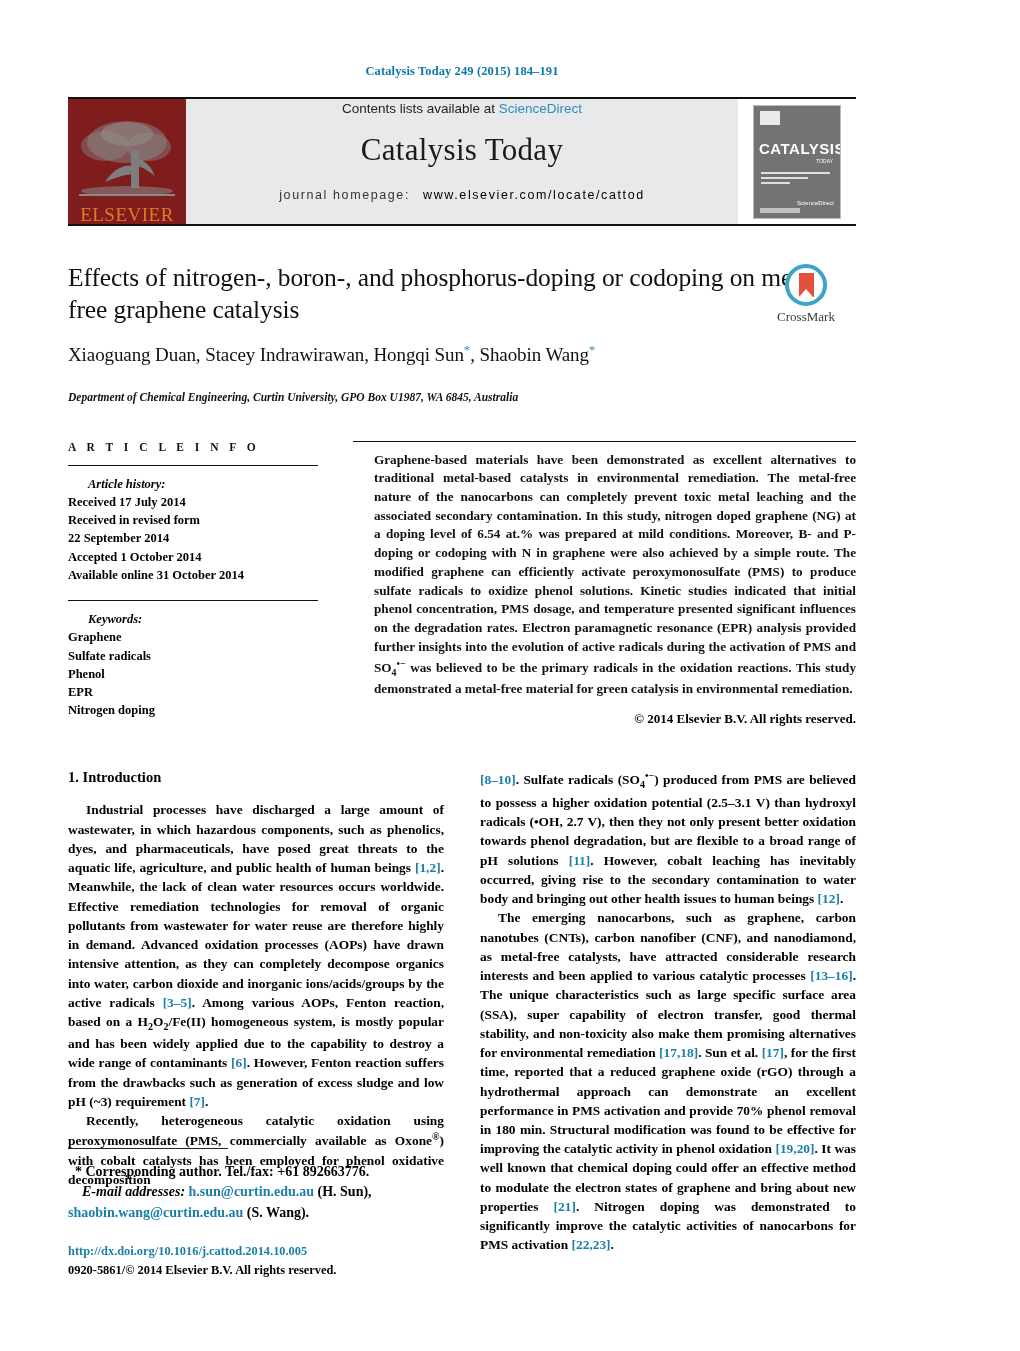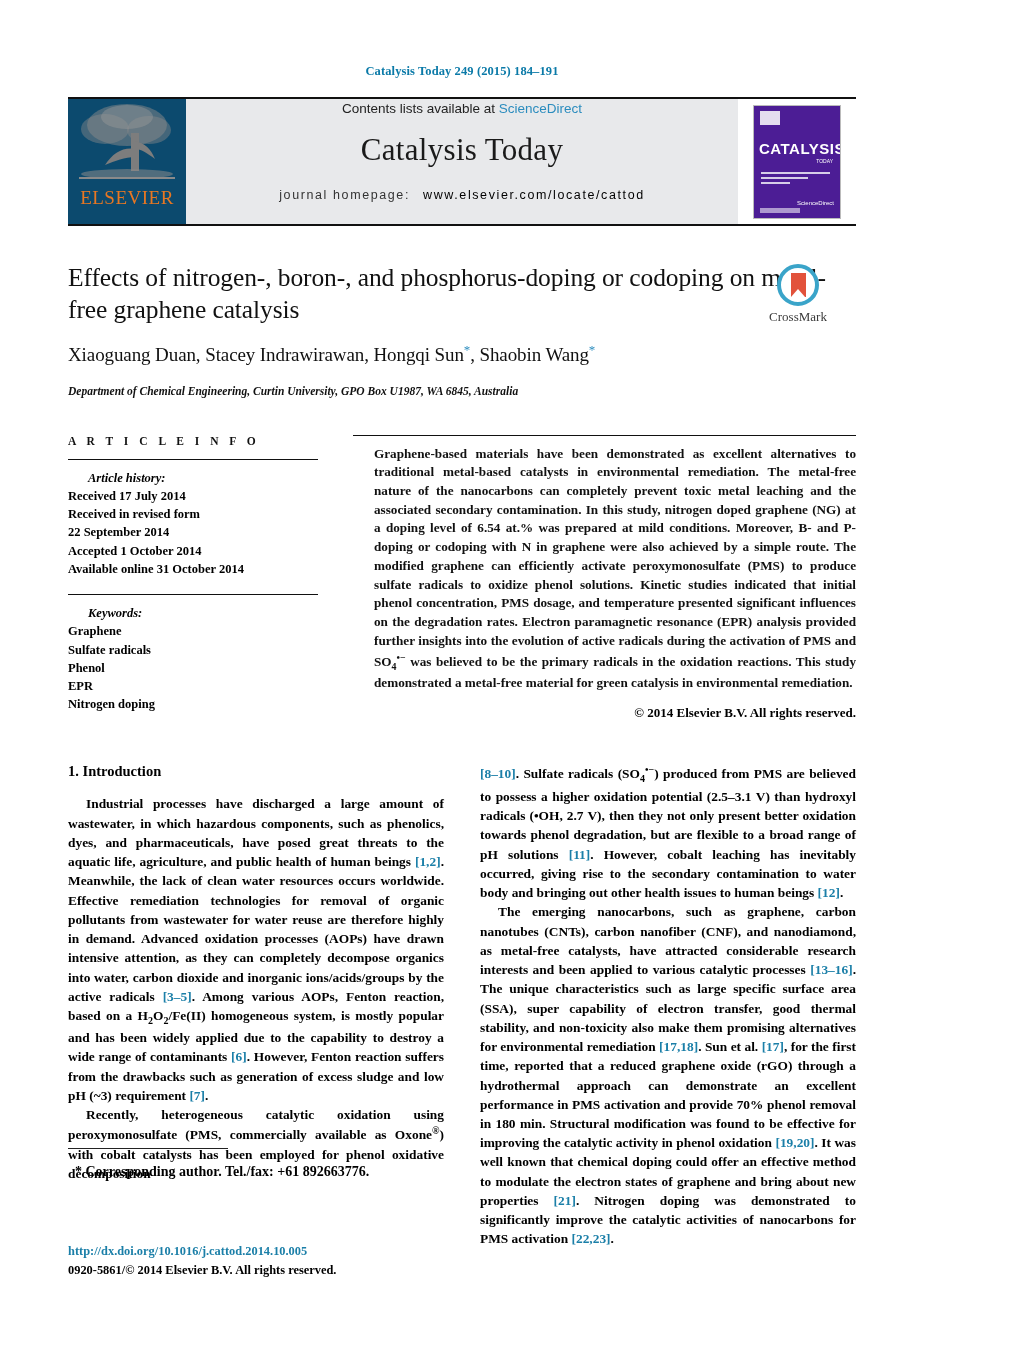--- a/index.html
+++ b/index.html
@@ -39,23 +39,23 @@
     border-bottom: 2px solid #111;
     height: 125px;
     display: flex;
     align-items: stretch;
     position: relative;
   }
   .masthead-left {
     width: 118px;
     flex: 0 0 118px;
     display: flex;
-    align-items: flex-start;
+    align-items: flex-end;
     justify-content: center;
-    background: #0c4a6e;
+    background: #7f1d1d;
   }
   .masthead-center {
     flex: 1 1 auto;
     background: #e8e9eb;
     display: flex;
     flex-direction: column;
     align-items: center;
     justify-content: center;
     padding: 4px 0 24px 0;
   }
@@ -105,21 +105,21 @@
     letter-spacing: .5px;
     color: #E87722;
     line-height: 1;
     margin-top: 1px;
   }
 
   
   .cover {
     width: 86px;
     height: 112px;
-    background: #4c1d95;
+    background: #737373;
     border: 1px solid #bbb;
     position: relative;
     overflow: hidden;
   }
   .cover-elsevier-mark {
     position: absolute;
     left: 6px; top: 5px;
     width: 20px; height: 14px;
     background: #ffffff;
     opacity: .85;
@@ -193,28 +193,28 @@
   }
   .authors sup {
     color: #2b8cbe;
     font-size: 13px;
     vertical-align: super;
   }
   .affiliation {
     font-size: 11.5px;
     font-style: italic;
     font-weight: bold;
-    margin-top: 18px;
+    margin-top: 24px;
     color: #111;
   }
 
   
   .crossmark {
     position: absolute;
-    right: 8px;
+    right: 0;
     top: 2px;
     display: flex;
     flex-direction: column;
     align-items: center;
     width: 100px;
   }
   .crossmark-circle {
     width: 42px;
     height: 42px;
     border-radius: 50%;
@@ -487,20 +487,27 @@
       <p class="body-p"><span>The emerging nanocarbons, such as graphene, carbon nanotubes (CNTs), carbon nanofiber (CNF), and nanodiamond, as metal-free catalysts, have attracted considerable research interests and been applied to various catalytic processes </span><span class="cite">[13–16]</span><span>. The unique characteristics such as large specific surface area (SSA), super capability of electron transfer, good thermal stability, and non-toxicity also make them promising alternatives for environmental remediation </span><span class="cite">[17,18]</span><span>. Sun et al. </span><span class="cite">[17]</span><span>, for the first time, reported that a reduced graphene oxide (rGO) through a hydrothermal approach can demonstrate an excellent performance in PMS activation and provide 70% phenol removal in 180 min. Structural modification was found to be effective for improving the catalytic activity in phenol oxidation </span><span class="cite">[19,20]</span><span>. It was well known that chemical doping could offer an effective method to modulate the electron states of graphene and bring about new properties </span><span class="cite">[21]</span><span>. Nitrogen doping was demonstrated to significantly improve the catalytic activities of nanocarbons for PMS activation </span><span class="cite">[22,23]</span><span>.</span></p>
     </div>
   </div>
 
   <div class="footnote-rule"></div>
   <div class="footnote-area">
     <div>
       &nbsp;&nbsp;<span class="ast">*</span>
       <span>Corresponding author. Tel./fax: +61 892663776.</span>
     </div>
+    <div>
+      &nbsp;&nbsp;&nbsp;&nbsp;<span class="em">E-mail addresses:</span>
+      <span class="mail">h.sun@curtin.edu.au</span>
+      <span>(H. Sun)</span>,
+      <span class="mail">shaobin.wang@curtin.edu.au</span>
+      <span>(S. Wang).</span>
+    </div>
   </div>
 
   <div class="doi-block">
     <div class="doi-link">http://dx.doi.org/10.1016/j.cattod.2014.10.005</div>
     <div>0920-5861/© 2014 Elsevier B.V. All rights reserved.</div>
   </div>
 
 </div>
 
 </body></html>

